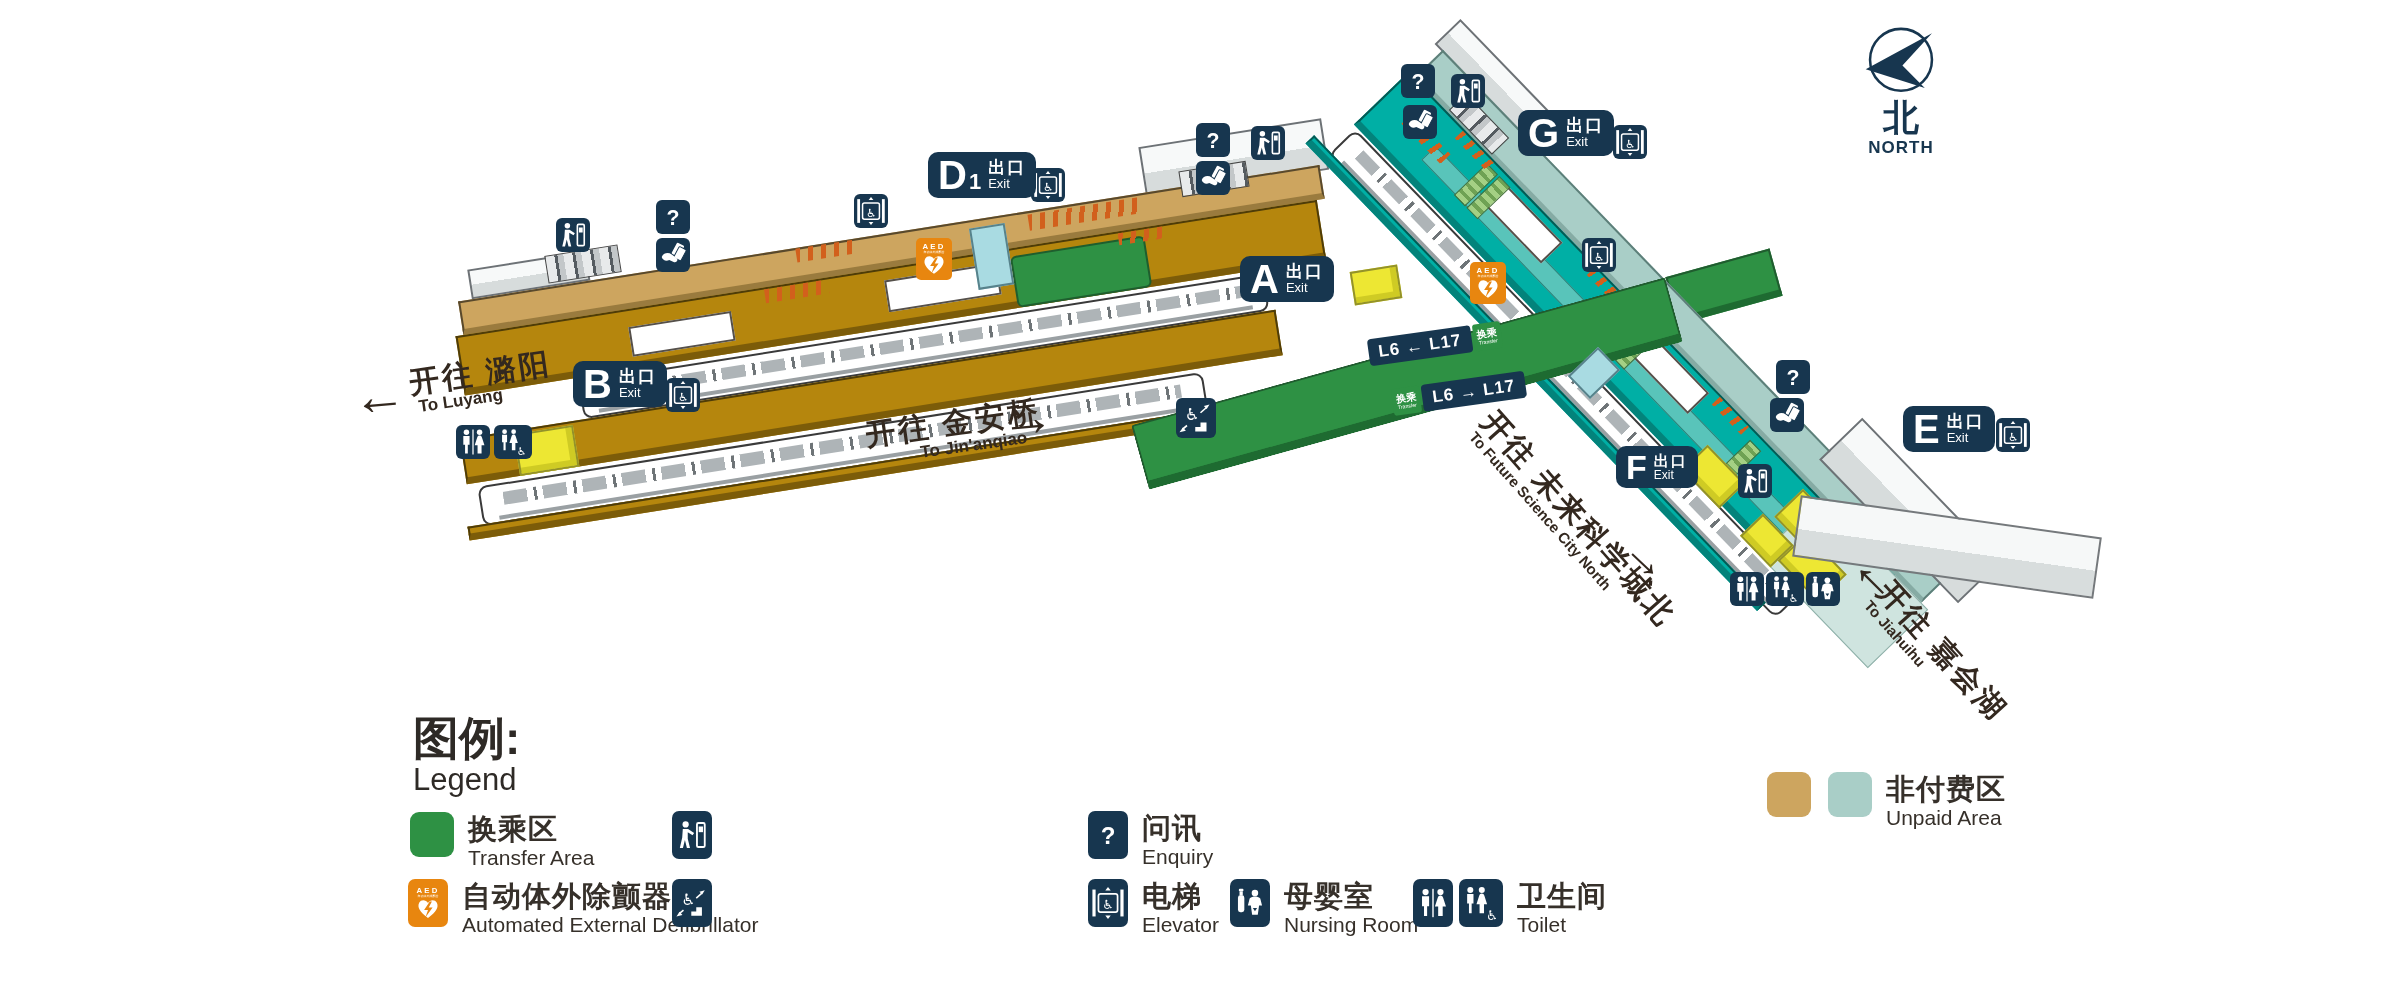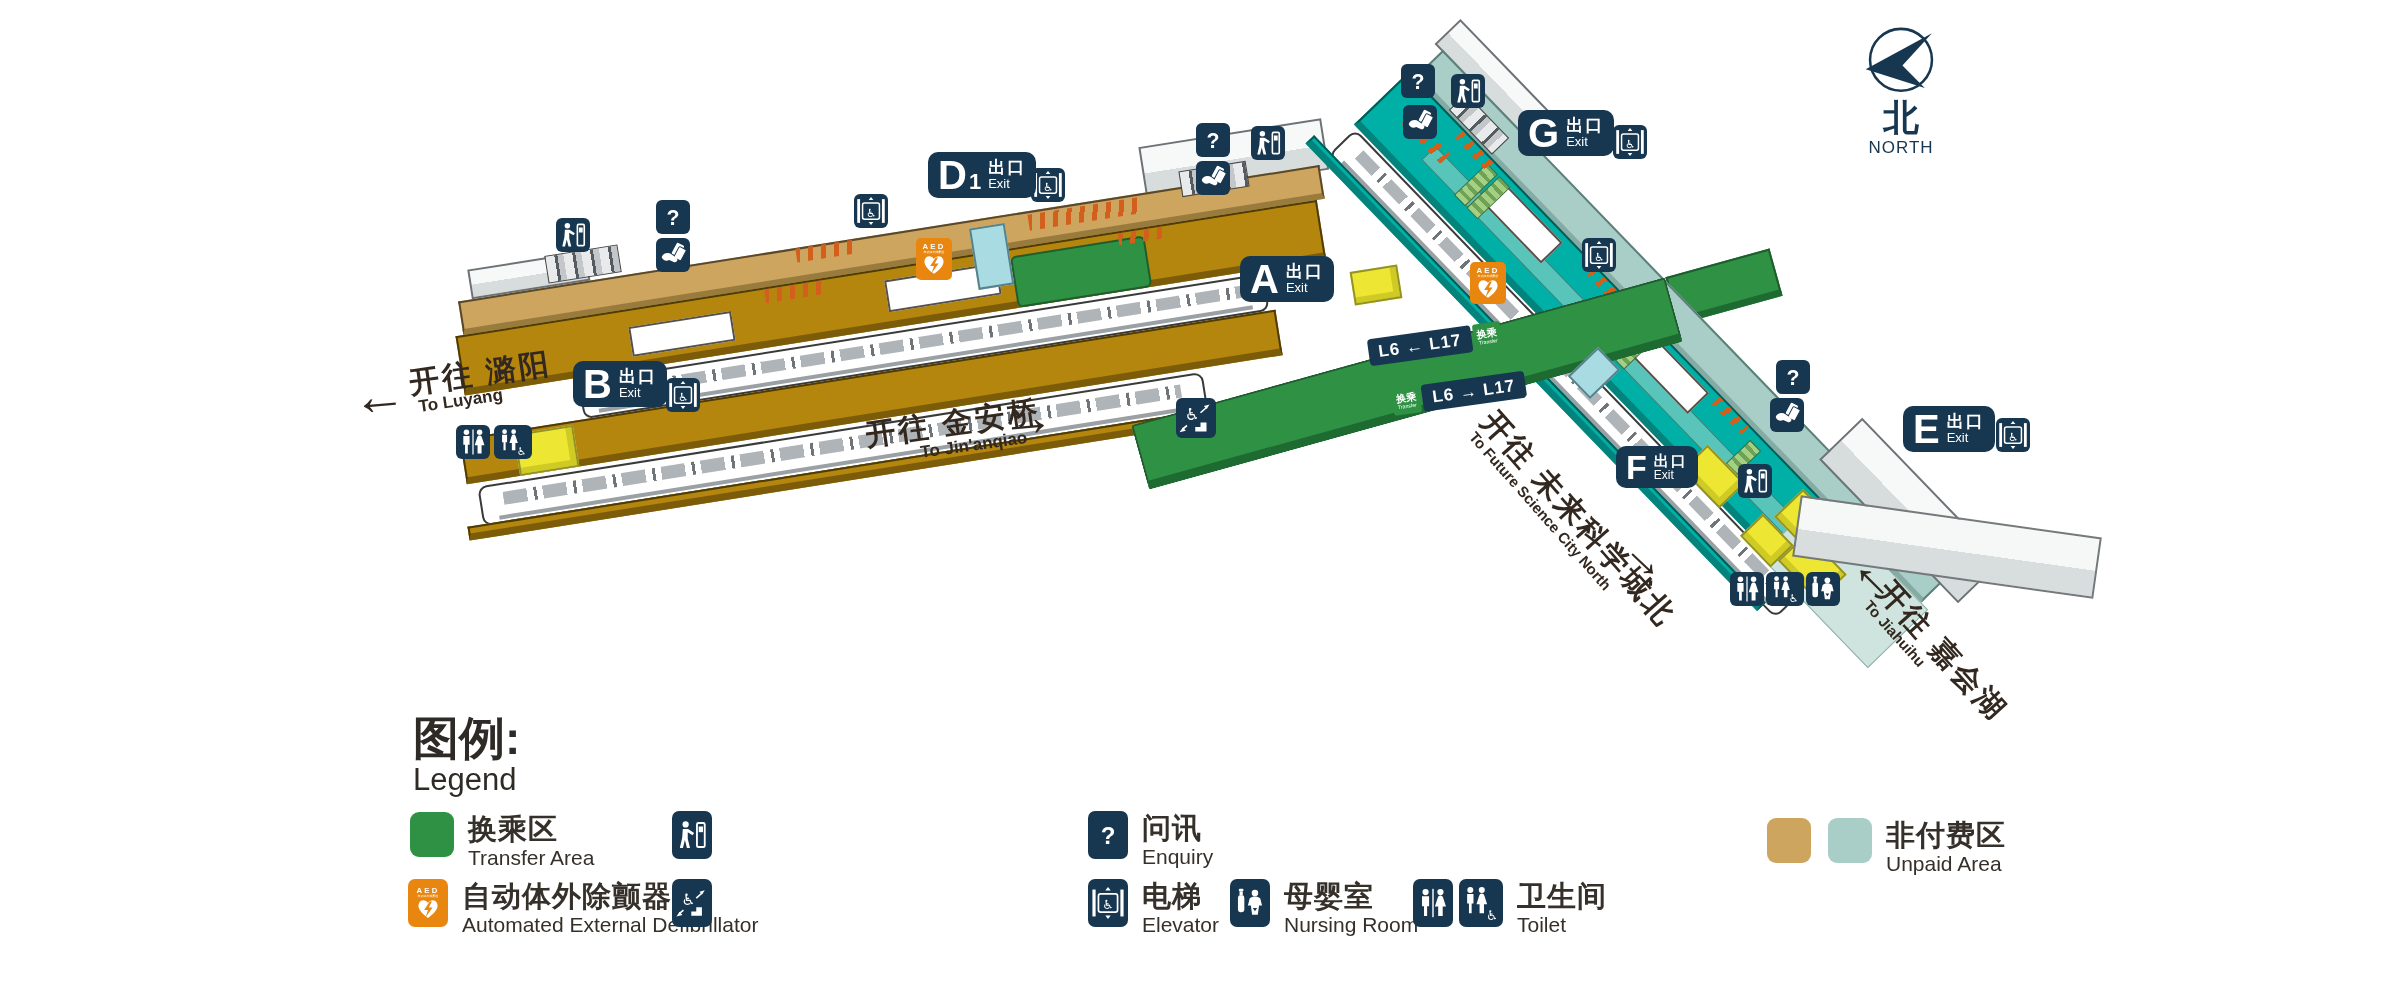--- a/index.html
+++ b/index.html
@@ -65,21 +65,21 @@
                 padding:0 10px;border-radius:4px;letter-spacing:1px;height:27px;white-space:nowrap}
   .tlabel .tag{background:#2E9144;color:#fff;display:flex;flex-direction:column;align-items:center;justify-content:center;
                border-radius:3px;height:27px;padding:0 3px;line-height:1;margin:0 2px}
   .tag .tcn{font-size:10px;font-weight:bold}
   .tag .ten{font-size:6px;transform:scale(.85)}
 
   
   .north{position:absolute;left:1846px;top:26px;width:110px;display:flex;flex-direction:column;align-items:center;z-index:70}
   .north svg{width:72px;height:72px}
   .north-cn{font-size:36px;font-weight:bold;color:#17364F;line-height:1.1}
-  .north-en{font-size:17px;font-weight:normal;color:#17364F;letter-spacing:1px}
+  .north-en{font-size:17px;font-weight:bold;color:#17364F;letter-spacing:1px}
 
   
   .leg-title-cn{position:absolute;left:413px;top:708px;font-size:46px;font-weight:bold;color:#2e2a26;z-index:90}
   .leg-title-en{position:absolute;left:413px;top:762px;font-size:31px;color:#2e2a26;z-index:90}
   .leg{position:absolute;display:flex;gap:14px;align-items:flex-start;z-index:90}
   .leg .txt{display:flex;flex-direction:column;line-height:1.15;padding-top:1px}
   .leg .cn{font-size:29px;font-weight:bold;color:#36302a;letter-spacing:1px;white-space:nowrap}
   .leg .en{font-size:21px;color:#36302a;white-space:nowrap}
   .sw{width:44px;height:45px;border-radius:9px}
   .lic{width:40px;height:48px;background:#17364F;border-radius:7px;box-sizing:border-box;padding:3px;flex:none}
@@ -489,21 +489,21 @@
     <span class="lic">
         <svg viewBox="0 0 48 48">
           <text x="24" y="36" font-size="34" font-weight="bold" text-anchor="middle" fill="#fff">?</text>
         </svg>
       </span>
     <span class="txt">
         <span class="cn">问讯</span>
         <span class="en">Enquiry</span>
       </span>
   </div>
-  <div class="leg" style="left:1767px;top:818px">
+  <div class="leg" style="left:1767px;top:772px">
     <span class="dual" style="gap:17px">
         <span class="sw" style="background:#CDA55F"></span>
         <span class="sw" style="background:#A9CEC7"></span>
       </span>
     <span class="txt">
         <span class="cn">非付费区</span>
         <span class="en">Unpaid Area</span>
       </span>
   </div>
 

